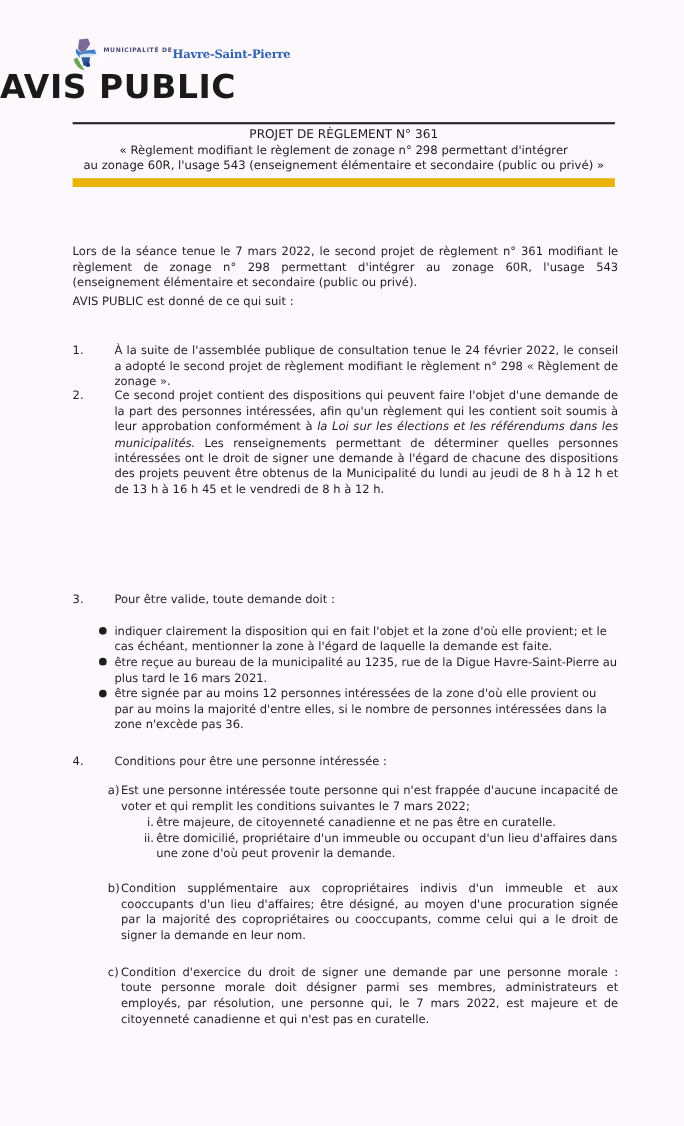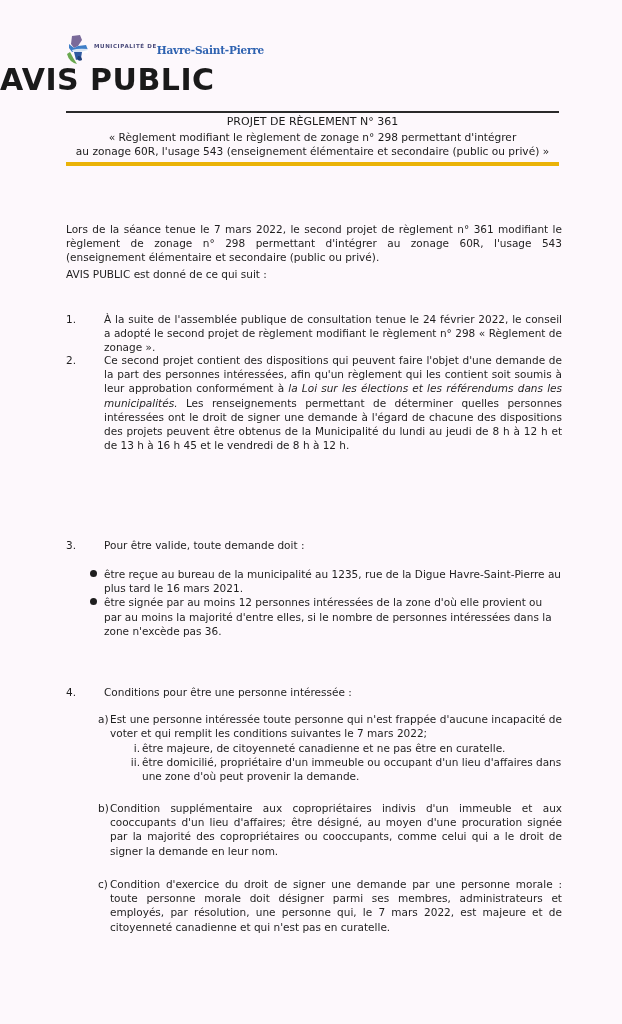--- a/index.html
+++ b/index.html
@@ -63,21 +63,21 @@
       font-weight: bold;
       font-size: 30px;
       letter-spacing: 0.5px;
       color: #1a1a1a;
     }
     .projet-box {
       position: absolute;
       left: 66px; width: 493px;
       top: 111px;
       border-top: 2px solid #2a2a2a;
-      border-bottom: 4px solid #eab308;
+      border-bottom: 8px solid #eab308;
       padding: 2px 0 3px 0;
       text-align: center;
       font-size: 10.6px;
       line-height: 14.5px;
       color: #1a1a1a;
     }
     .projet-box .line1 { font-size: 11px; }
     .section-heading {
       position: absolute;
       left: 66px; width: 496px;
@@ -218,20 +218,21 @@
     <div class="item-body"><span>Ce second projet contient des dispositions qui peuvent faire l'objet d'une demande de la part des personnes intéressées, afin qu'un règlement qui les contient soit soumis à leur approbation conformément à </span><em>la Loi sur les élections et les référendums dans les municipalités.</em><span> Les renseignements permettant de déterminer quelles personnes intéressées ont le droit de signer une demande à l'égard de chacune des dispositions des projets peuvent être obtenus de la Municipalité du lundi au jeudi de 8 h à 12 h et de 13 h à 16 h 45 et le vendredi de 8 h à 12 h.</span></div>
   </div>
 
 
   <div class="item item-3 body-text">
     <span class="item-num">3.</span>
     <div class="item-body">Pour être valide, toute demande doit :</div>
   </div>
 
   <ul class="bullets body-text">
+    <li><span class="dot"></span><span>indiquer clairement la disposition qui en fait l'objet et la zone d'où elle provient; et le cas échéant, mentionner la zone à l'égard de laquelle la demande est faite.</span></li>
     <li><span class="dot"></span><span>être reçue au bureau de la municipalité au 1235, rue de la Digue Havre-Saint-Pierre au plus tard le 16 mars 2021.</span></li>
     <li><span class="dot"></span><span>être signée par au moins 12 personnes intéressées de la zone d'où elle provient ou par au moins la majorité d'entre elles, si le nombre de personnes intéressées dans la zone n'excède pas 36.</span></li>
   </ul>
 
   <div class="item item-4 body-text">
     <span class="item-num">4.</span>
     <div class="item-body">Conditions pour être une personne intéressée :</div>
   </div>
 
   <div class="sub sub-a body-text">

